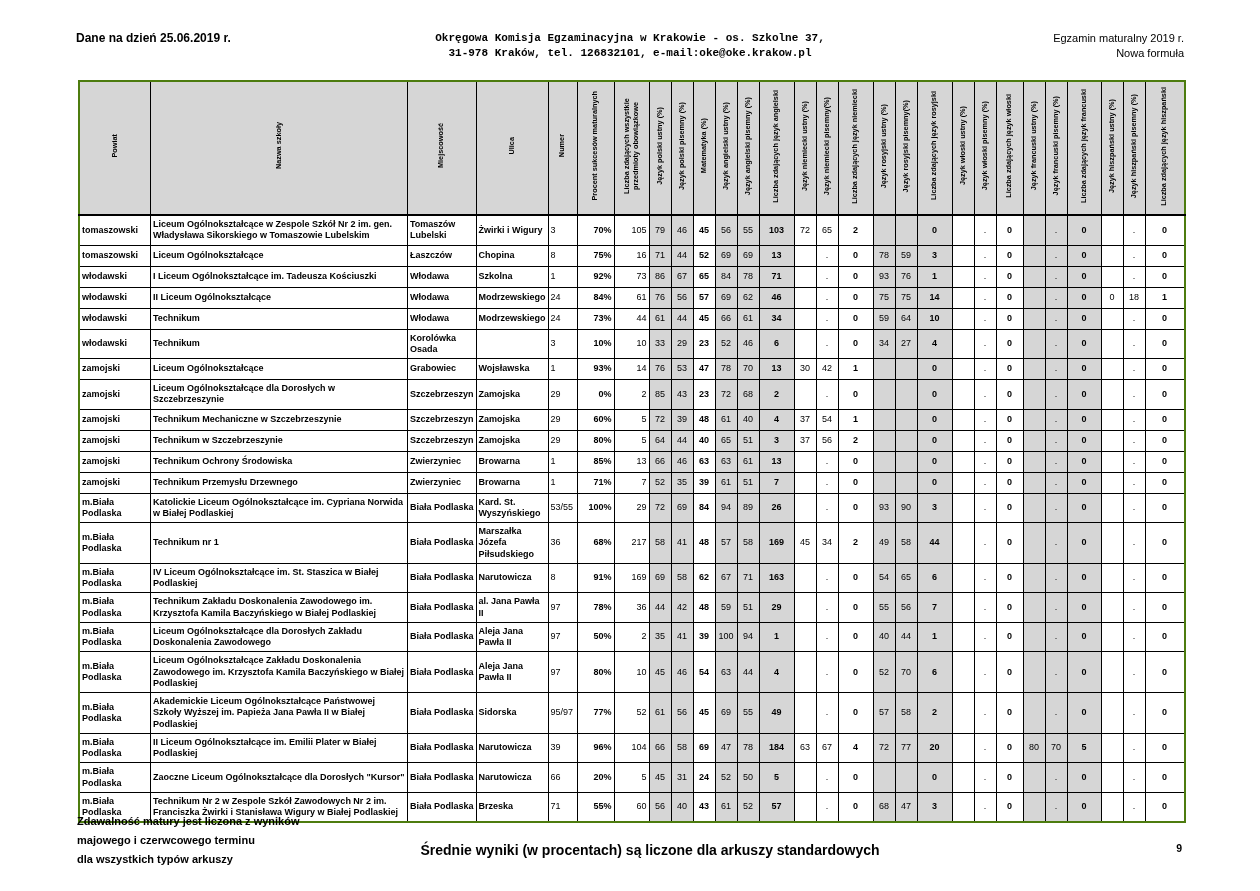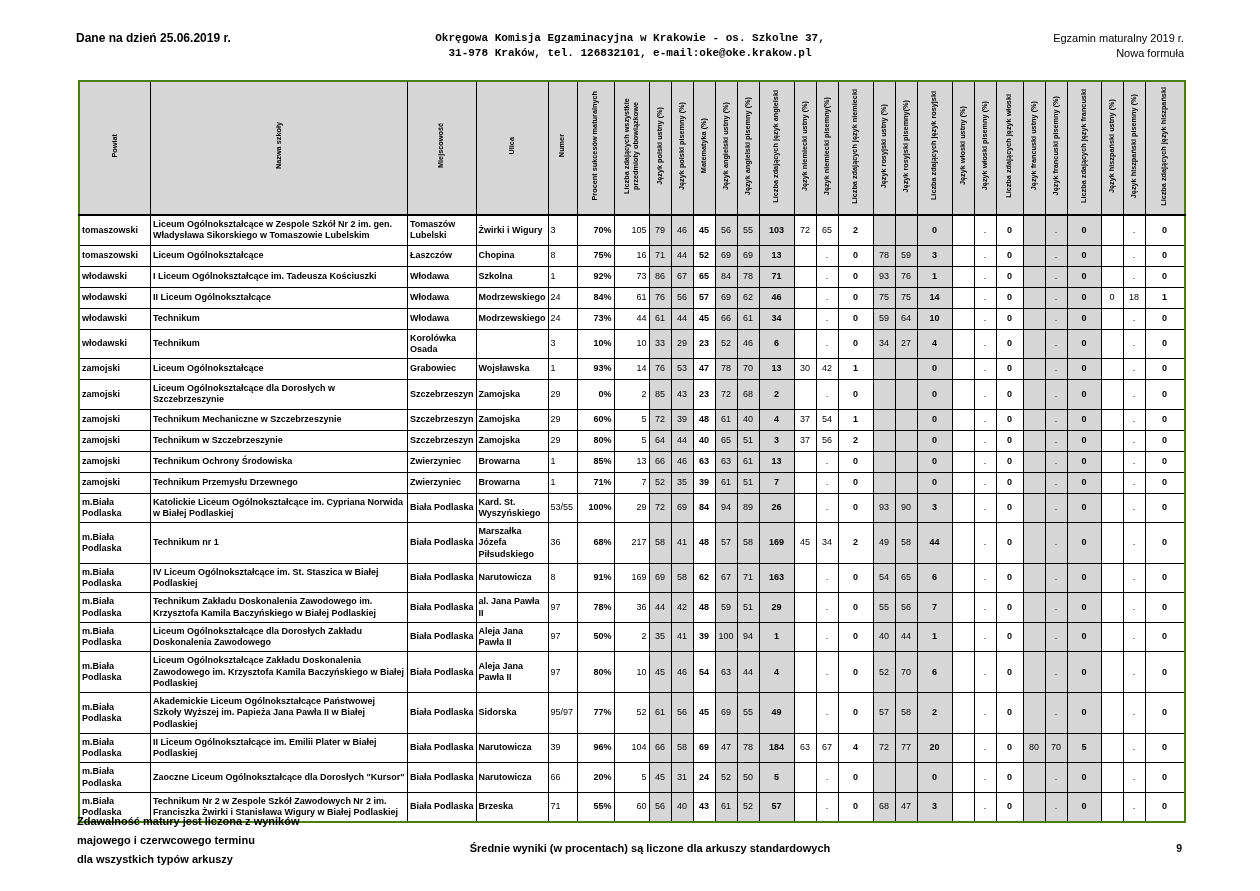--- a/index.html
+++ b/index.html
@@ -27,21 +27,21 @@
   #results-table td{
     font-size:9px;height:14px;padding:3px 2px;vertical-align:middle;line-height:1.25;
   }
   td.shaded{background:#d6d6d6;}
   .al-l{text-align:left;}.al-c{text-align:center;}.al-r{text-align:right;}
   .b{font-weight:bold;}
   .fs-m{font-size:8.3px;}
   .fs-s{font-size:7.4px;}
 
   .foot-note{position:absolute;left:77px;top:812px;font-weight:bold;font-size:11px;line-height:1.72;}
-  .foot-center{position:absolute;left:380px;width:540px;top:842px;text-align:center;font-weight:bold;font-size:11px;}
+  .foot-center{position:absolute;left:380px;width:540px;top:842px;text-align:center;font-weight:bold;font-size:14px;}
   .foot-page{position:absolute;right:78px;top:842px;font-weight:bold;font-size:10.5px;}
 </style>
 </head>
 <body>
 
 <div class="ph-left">Dane na dzień 25.06.2019 r.</div>
 <div class="ph-center">
   <div>Okręgowa Komisja Egzaminacyjna w Krakowie - os. Szkolne 37,</div>
   <div>31-978 Kraków,  tel. 126832101, e-mail:oke@oke.krakow.pl</div>
 </div>

